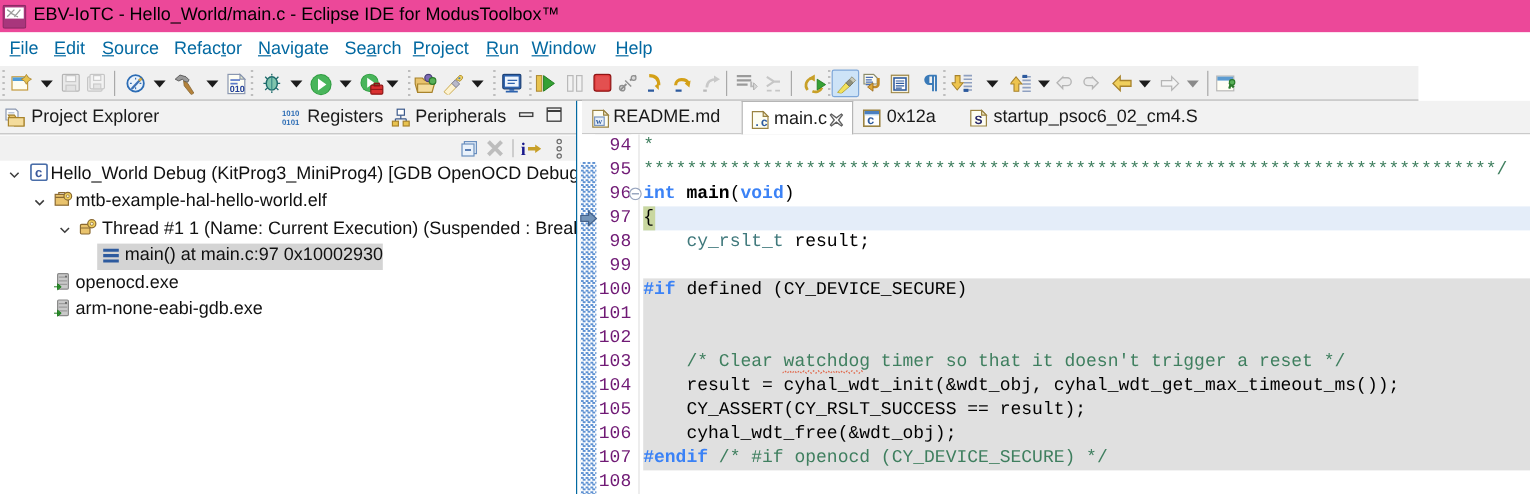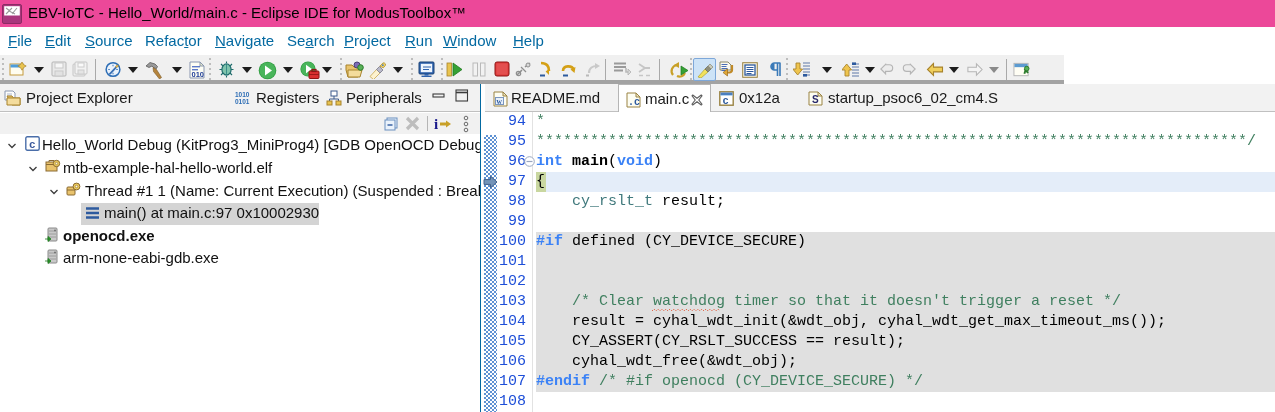--- a/index.html
+++ b/index.html
@@ -12,22 +12,22 @@
 #titlebar { position:absolute; left:0; top:0; width:1275px; height:27px; background:#ec4899; }
 #titleicon { position:absolute; left:2px; top:4px; width:20px; height:20px; }
 #titletext { position:absolute; left:28px; top:4px; font-size:15px; color:#000; }
 
 
 #menubar { position:absolute; left:0; top:27px; width:1275px; height:28px; background:#fff; }
 .mi { position:absolute; top:5px; font-size:15px; color:#0369a1; }
 .mi u { text-decoration:underline; }
 
 
-#toolbar { position:absolute; left:0; top:55px; width:1064px; height:29px;
-  background:#f0f0f0; border-bottom:4px solid #a3a3a3; }
+#toolbar { position:absolute; left:0; top:55px; width:1182px; height:29px;
+  background:#f0f0f0; border-bottom:1px solid #a3a3a3; }
 .tbi { position:absolute; top:6px; }
 .sep { position:absolute; top:4px; width:1px; height:21px; background:#a9a9a9; }
 .dsep { position:absolute; top:3px; width:2px; height:22px;
   background:repeating-linear-gradient(to bottom,#bdbdbd 0 2px,#f0f0f0 2px 5px); }
 .darr { position:absolute; top:12px; width:0; height:0;
   border-left:5px solid transparent; border-right:5px solid transparent; border-top:6px solid #1c1c1c; }
 .darr.gray { border-top-color:#8a8a8a; }
 
 
 #leftpanel { position:absolute; left:0; top:84px; width:481px; height:328px; background:#fff; border-right:1px solid #0369a1;}
@@ -50,21 +50,21 @@
 .chev { position:absolute; width:10px; height:6px; }
 
 
 #edcontent { position:absolute; left:0; top:28px; width:790px; height:300px; background:#fff; }
 #ruler { position:absolute; left:0; top:0; width:11px; height:300px; background:#fff; }
 #rhatch { position:absolute; left:-1px; top:23px; width:13px; height:277px;
   background:conic-gradient(#5e91d2 25%, #fff 0 50%, #5e91d2 0 75%, #fff 0);
   background-size:4px 4px; }
 #linenos { position:absolute; left:11px; top:0; width:30px; height:300px;
   font-family:"Liberation Mono", monospace; font-size:15px; line-height:20px;
-  text-align:right; color:#1d4ed8; }
+  text-align:right; color:#701a75; }
 #foldcol { position:absolute; left:41px; top:0; width:10px; height:300px; background:#fff; }
 #foldline { position:absolute; left:6px; top:0; width:1px; height:300px; background:#e2e2e2; }
 #codearea { position:absolute; left:50px; top:0; width:740px; height:300px;
   font-family:"Liberation Mono", monospace; font-size:15px; line-height:20px; color:#000;
   white-space:pre; }
 .cl { position:absolute; left:1px; height:20px; }
 .kw { color:#3b82f6; font-weight:bold; }
 .cm { color:#3f7f5f; }
 .tp { color:#40797c; }
 #grayblock { position:absolute; left:50px; top:120px; width:740px; height:160px; background:#e0e0e0; }
@@ -413,21 +413,21 @@
         <circle cx="10.5" cy="4.5" r="1.3" fill="#fdf6da" stroke="#8a6a33" stroke-width="0.6"></circle>
       </svg>
       <span class="abs" style="left:85px; top:1px">Thread #1 1 (Name: Current Execution) (Suspended : Breakp</span>
     </div>
     <div class="trow" style="left:81px; top:69px; width:238px; background:#d4d4d4;">
       <svg class="abs" style="left:4px; top:3px" width="15" height="15" viewBox="0 0 15 15">
         <path d="M1 2.5 h13 M1 7 h13 M1 11.5 h13" stroke="#2d5a9e" stroke-width="2.6"></path>
       </svg>
       <span class="abs" style="left:23px; top:1px">main() at main.c:97 0x10002930</span>
     </div>
-    <div class="trow" style="left:0; top:92px; width:480px;font-weight:bold;">
+    <div class="trow" style="left:0; top:92px; width:480px;">
       <svg class="abs" style="left:44px; top:1px" width="15" height="16" viewBox="0 0 15 16">
         <rect x="4" y="1" width="9" height="13" rx="1" fill="#c9c9c9" stroke="#8a8a8a"></rect>
         <path d="M5 4 h7 M5 7 h7 M5 10 h7" stroke="#9c9c9c"></path>
         <circle cx="11" cy="3.4" r="0.9" fill="#6a6a6a"></circle>
         <path d="M1 12 l5 0 M4 9.5 l3 2.5 -3 2.5z" fill="#35a135" stroke="#1d7a1d" stroke-width="0.8"></path>
       </svg>
       <span class="abs" style="left:63px; top:1px">openocd.exe</span>
     </div>
     <div class="trow" style="left:0; top:114px; width:480px;">
       <svg class="abs" style="left:44px; top:1px" width="15" height="16" viewBox="0 0 15 16">

